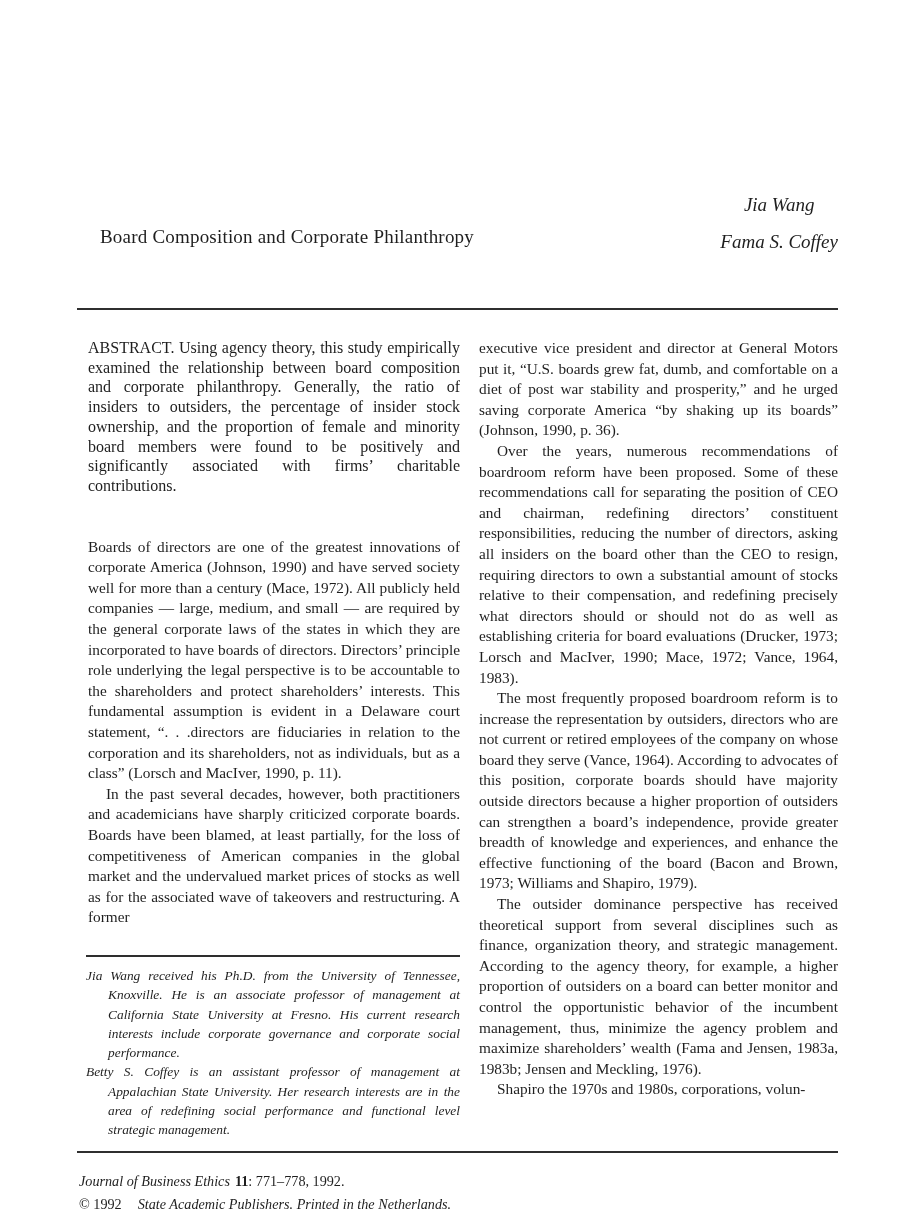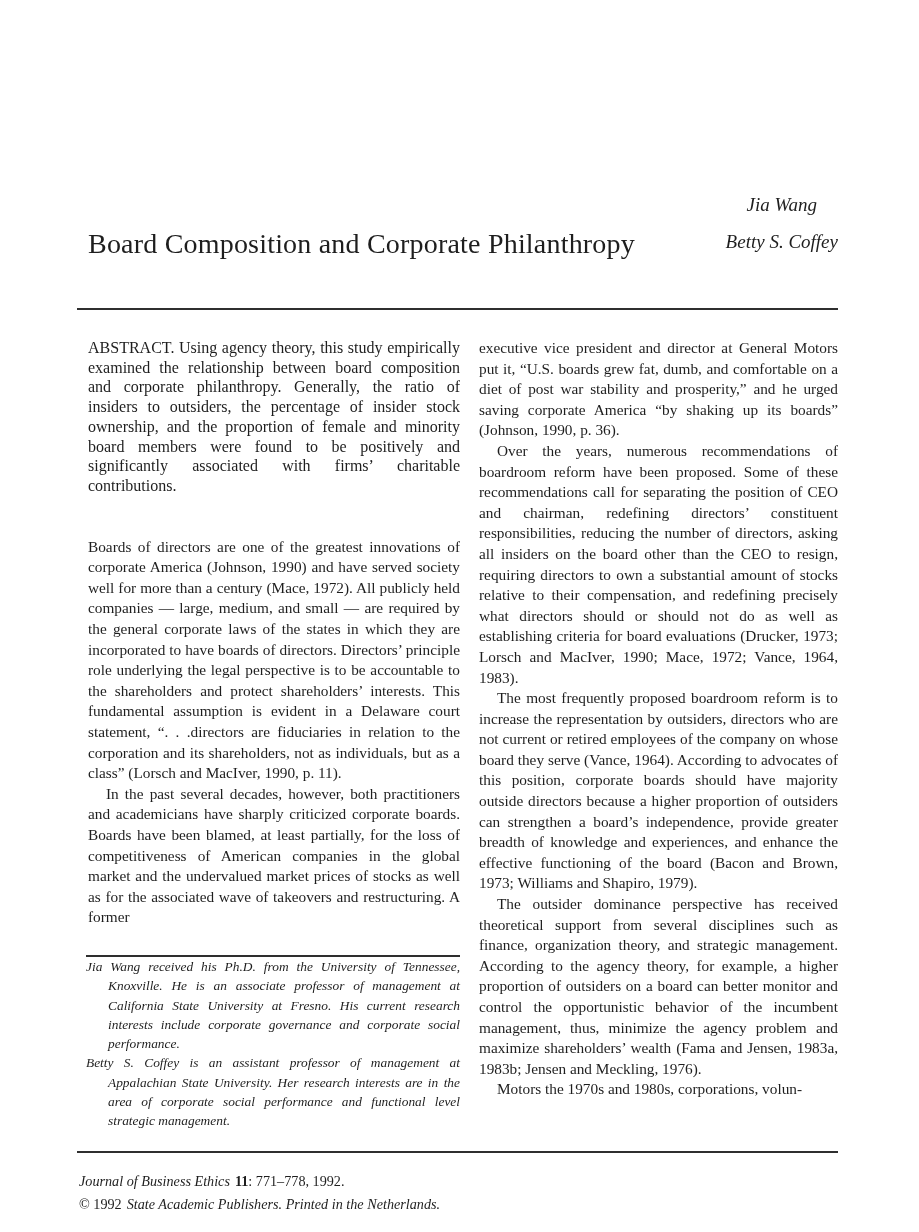--- a/index.html
+++ b/index.html
@@ -12,21 +12,21 @@
     overflow: hidden;
   }
   .page { position: absolute; inset: 0; background: #ffffff; }
 
   
   .masthead {
     position: absolute; left: 88px; right: 81px; top: 186px;
     display: flex; justify-content: space-between; align-items: flex-end;
   }
   .title {
-    font-size: 28px; font-weight: 400; margin: 0;
+    font-size: 19px; font-weight: 400; margin: 12px;
     letter-spacing: 0.2px; line-height: 1.15; white-space: nowrap;
   }
   .authors {
     text-align: center; font-style: italic;
     font-size: 19px; line-height: 37px; white-space: nowrap;
   }
 
   .rule { position: absolute; height: 0; }
   .rule-top    { top: 308px;  left: 77px; width: 761px; border-top: 2px solid #2f2f2f; }
   .rule-footer { top: 1151px; left: 77px; width: 761px; border-top: 2px solid #2f2f2f; }
@@ -43,72 +43,73 @@
   .body {
     font-size: 15.3px; line-height: 20.6px;
     text-align: justify; margin: 0;
   }
   .indent { text-indent: 18px; }
 
   
   .footnote {
     position: absolute; left: 86px; top: 955px; width: 374px;
     border-top: 2px solid #2e2e2e;
+    padding-top: 9px;
     background: #ffffff;
     min-height: 190px;
   }
   .bio {
     font-size: 13.4px; line-height: 19.3px; font-style: italic;
     text-align: justify; margin: 0;
     padding-left: 22px; text-indent: -22px;
   }
 
   
   .footer {
     position: absolute; left: 79px; top: 1170px; right: 81px;
     font-size: 14.2px; line-height: 22.5px; background: #ffffff;
   }
   .footer p { margin: 0; }
   .it   { font-style: italic; }
   .bold { font-weight: 700; }
   .vol  { margin-left: 5px; }
-  .cp   { margin-right: 5px; }
+  .cp   { margin-right: 16px; }
 </style>
 </head>
 <body>
 
 <div class="page">
 
   <div class="masthead">
     <h1 class="title">Board Composition and Corporate Philanthropy</h1>
     <div class="authors">
       <div>Jia Wang</div>
-      <div>Betty S. Coffey</div>
+      <div>Fama S. Coffey</div>
     </div>
   </div>
 
   <div class="rule rule-top"></div>
 
   <div class="col col-left">
     <p class="abstract">ABSTRACT. Using agency theory, this study empirically examined the relationship between board composition and corporate philanthropy. Generally, the ratio of insiders to outsiders, the percentage of insider stock ownership, and the proportion of female and minority board members were found to be positively and significantly associated with firms’ charitable contributions.</p>
     <p class="body">Boards of directors are one of the greatest innovations of corporate America (Johnson, 1990) and have served society well for more than a century (Mace, 1972). All publicly held companies — large, medium, and small — are required by the general corporate laws of the states in which they are incorporated to have boards of directors. Directors’ principle role underlying the legal perspective is to be accountable to the shareholders and protect shareholders’ interests. This fundamental assumption is evident in a Delaware court statement, “. . .directors are fiduciaries in relation to the corporation and its shareholders, not as individuals, but as a class” (Lorsch and MacIver, 1990, p. 11).</p>
     <p class="body indent">In the past several decades, however, both practitioners and academicians have sharply criticized corporate boards. Boards have been blamed, at least partially, for the loss of competitiveness of American companies in the global market and the undervalued market prices of stocks as well as for the associated wave of takeovers and restructuring. A former</p>
   </div>
 
   <div class="col col-right">
     <p class="body">executive vice president and director at General Motors put it, “U.S. boards grew fat, dumb, and comfortable on a diet of post war stability and prosperity,” and he urged saving corporate America “by shaking up its boards” (Johnson, 1990, p. 36).</p>
     <p class="body indent">Over the years, numerous recommendations of boardroom reform have been proposed. Some of these recommendations call for separating the position of CEO and chairman, redefining directors’ constituent responsibilities, reducing the number of directors, asking all insiders on the board other than the CEO to resign, requiring directors to own a substantial amount of stocks relative to their compensation, and redefining precisely what directors should or should not do as well as establishing criteria for board evaluations (Drucker, 1973; Lorsch and MacIver, 1990; Mace, 1972; Vance, 1964, 1983).</p>
     <p class="body indent">The most frequently proposed boardroom reform is to increase the representation by outsiders, directors who are not current or retired employees of the company on whose board they serve (Vance, 1964). According to advocates of this position, corporate boards should have majority outside directors because a higher proportion of outsiders can strengthen a board’s independence, provide greater breadth of knowledge and experiences, and enhance the effective functioning of the board (Bacon and Brown, 1973; Williams and Shapiro, 1979).</p>
     <p class="body indent">The outsider dominance perspective has received theoretical support from several disciplines such as finance, organization theory, and strategic management. According to the agency theory, for example, a higher proportion of outsiders on a board can better monitor and control the opportunistic behavior of the incumbent management, thus, minimize the agency problem and maximize shareholders’ wealth (Fama and Jensen, 1983a, 1983b; Jensen and Meckling, 1976).</p>
-    <p class="body indent">Motors the 1970s and 1980s, corporations, volun-</p>
+    <p class="body indent">Shapiro the 1970s and 1980s, corporations, volun-</p>
   </div>
 
   <div class="footnote">
     <p class="bio">Jia Wang received his Ph.D. from the University of Tennessee, Knoxville. He is an associate professor of management at California State University at Fresno. His current research interests include corporate governance and corporate social performance.</p>
-    <p class="bio">Betty S. Coffey is an assistant professor of management at Appalachian State University. Her research interests are in the area of corporate social performance and functional level strategic management.</p>
+    <p class="bio">Betty S. Coffey is an assistant professor of management at Appalachian State University. Her research interests are in the area of redefining social performance and functional level strategic management.</p>
   </div>
 
   <div class="rule rule-footer"></div>
 
   <div class="footer">
     <p><span class="it">Journal of Business Ethics</span><span class="bold vol">11</span><span>: 771–778, 1992.</span></p>
     <p><span class="cp">© 1992</span><span class="it">State Academic Publishers. Printed in the Netherlands.</span></p>
   </div>
 
 </div>

